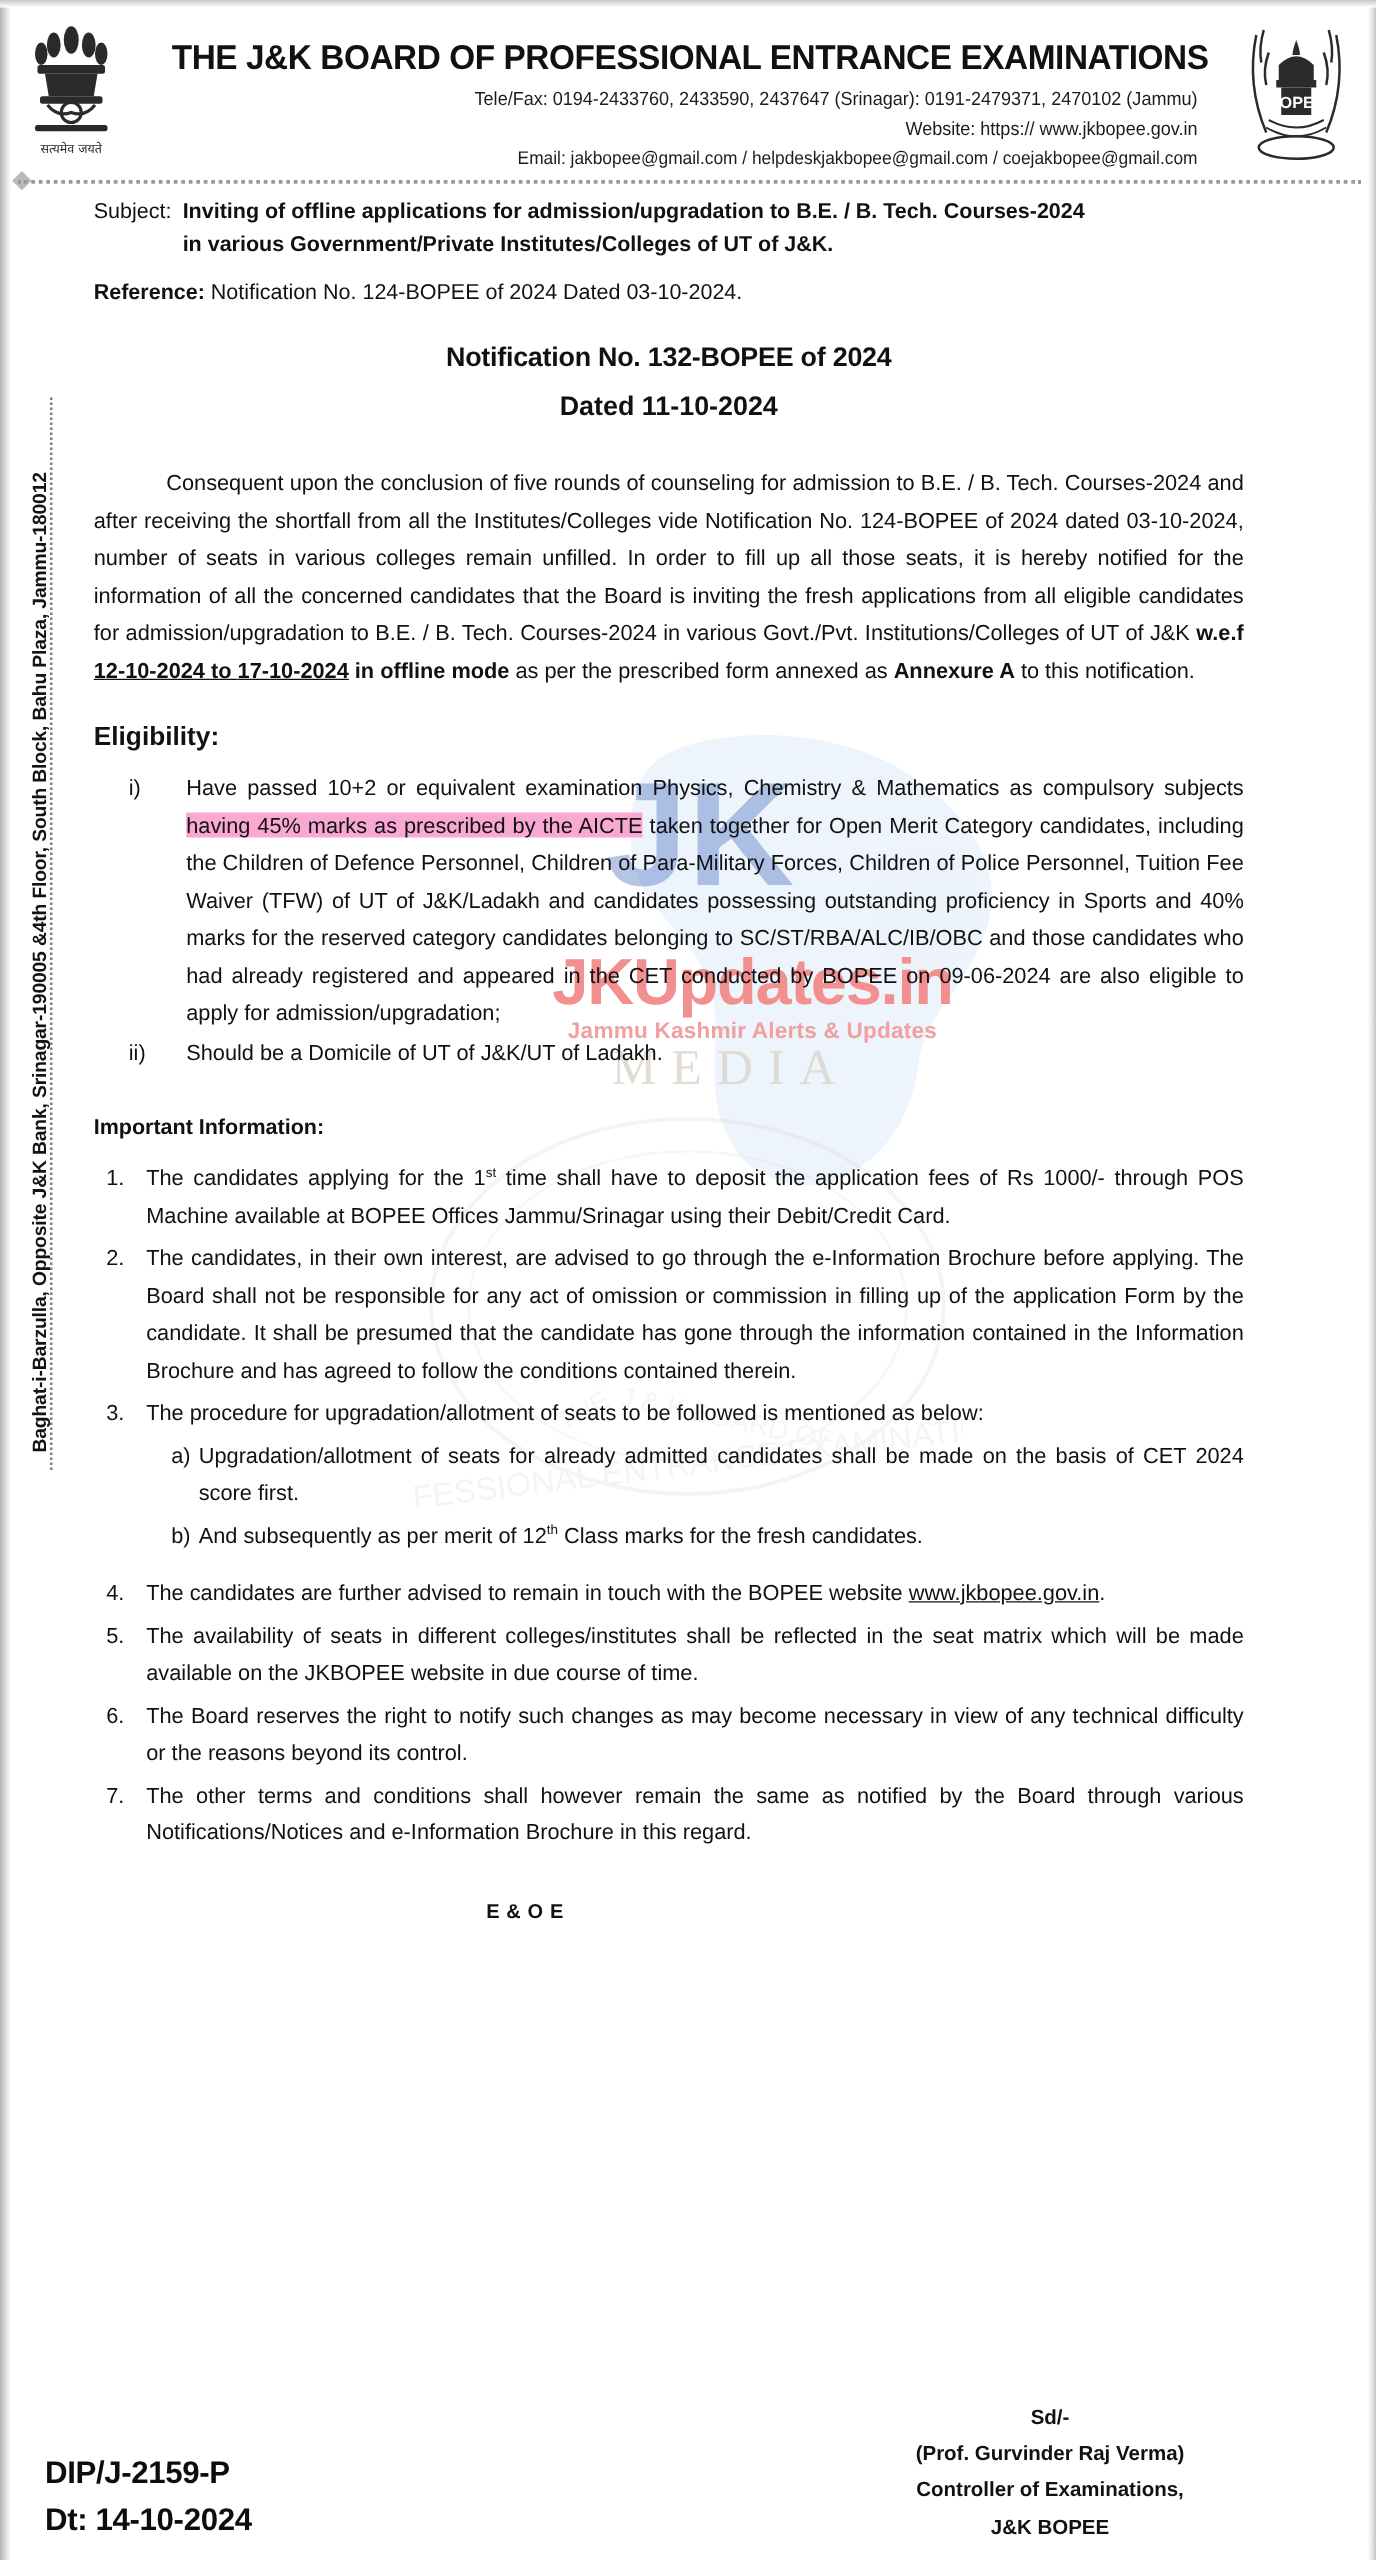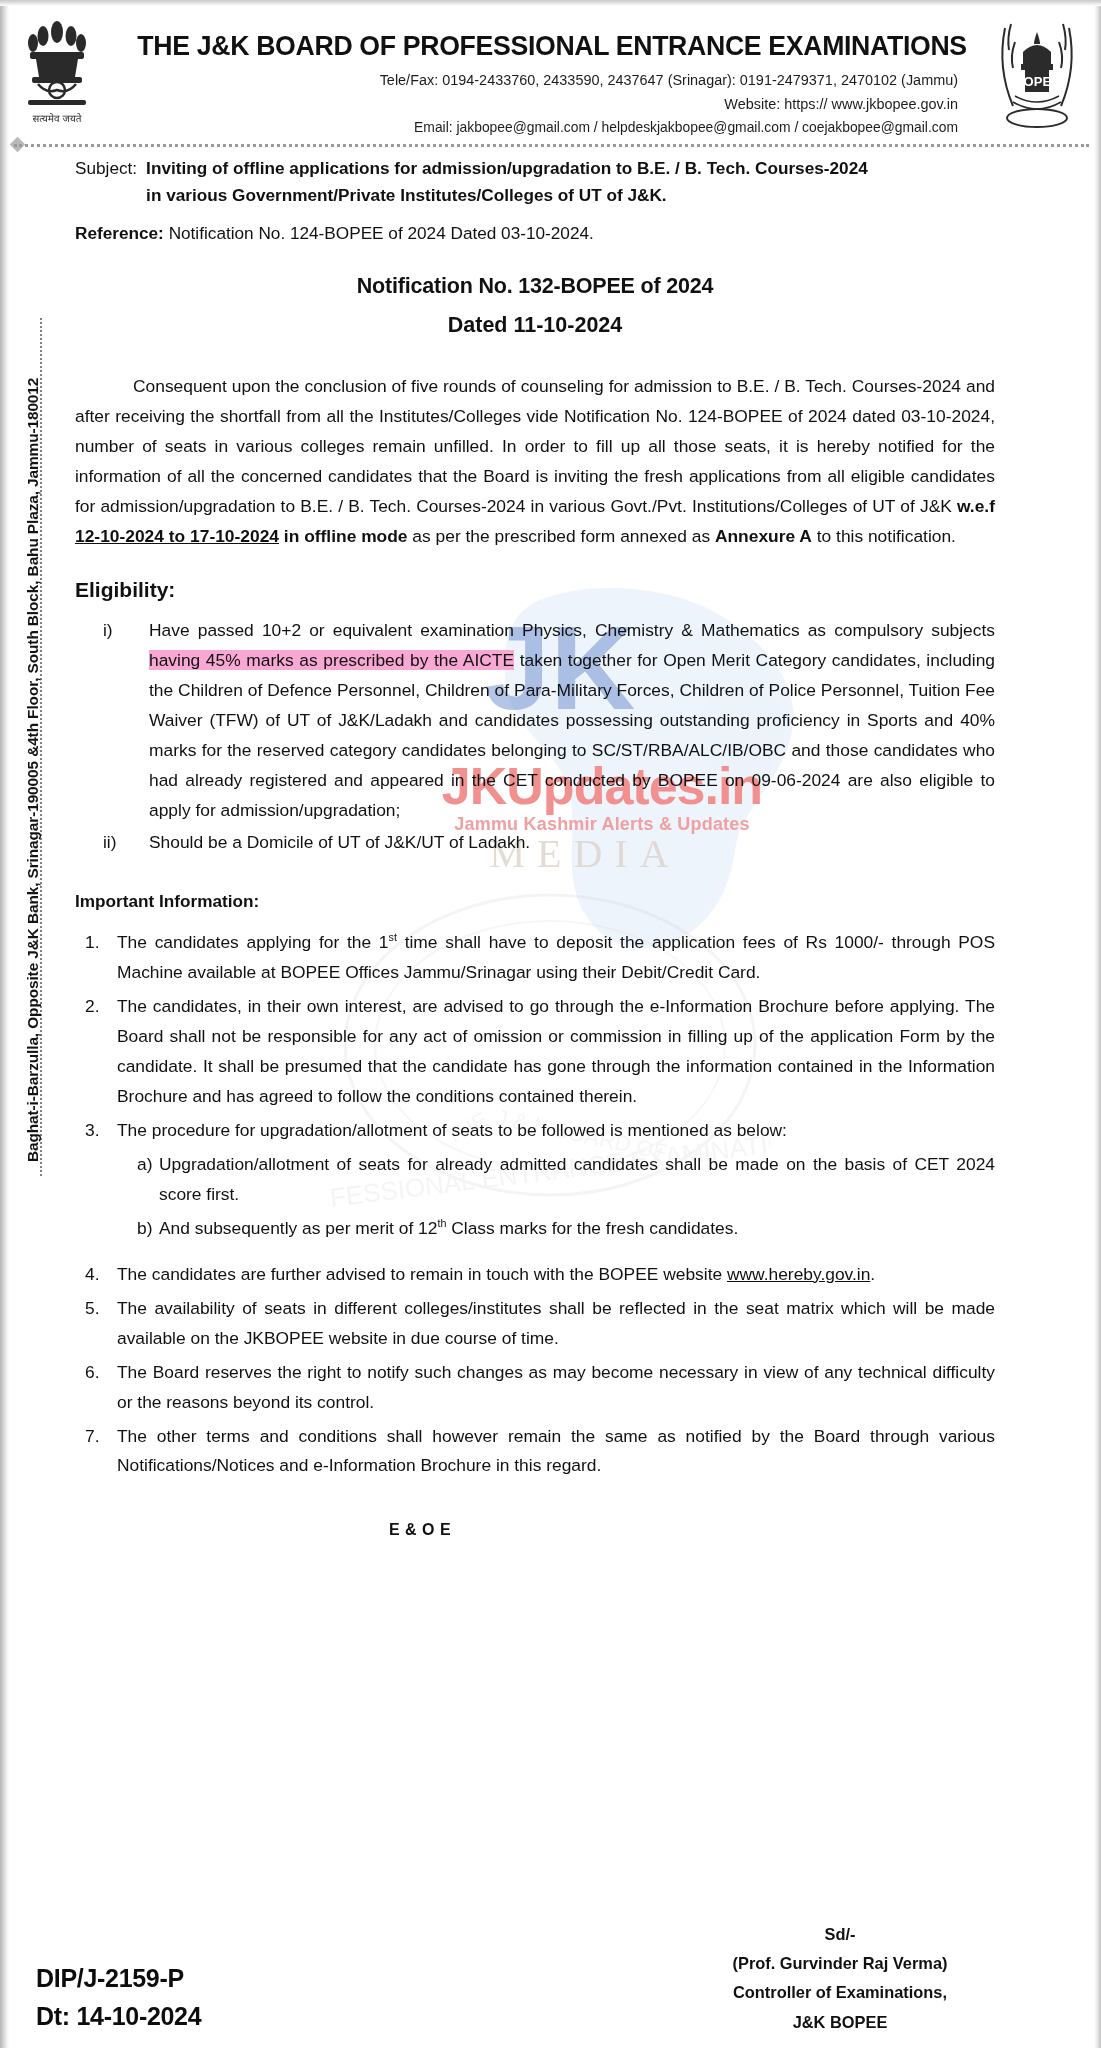--- a/index.html
+++ b/index.html
@@ -449,21 +449,21 @@
         <div class="li alpha">
           <span class="marker">b)</span>
           <span class="content"><span>And subsequently as per merit of 12</span><sup>th</sup><span> Class marks for the fresh candidates.</span></span>
         </div>
       </div>
 
       <div style="height:12px"></div>
 
       <div class="li num">
         <span class="marker">4.</span>
-        <span class="content"><span>The candidates are further advised to remain in touch with the BOPEE website </span><a class="link-u" href="#" style="color:inherit;">www.hereby.gov.in</a><span>.</span></span>
+        <span class="content"><span>The candidates are further advised to remain in touch with the BOPEE website </span><a class="link-u" href="#" style="color:inherit;">www.jkbopee.gov.in</a><span>.</span></span>
       </div>
 
       <div class="li num">
         <span class="marker">5.</span>
         <span class="content">The availability of seats in different colleges/institutes shall be reflected in the seat matrix which will be made available on the JKBOPEE website in due course of time.</span>
       </div>
 
       <div class="li num">
         <span class="marker">6.</span>
         <span class="content">The Board reserves the right to notify such changes as may become necessary in view of any technical difficulty or the reasons beyond its control.</span>

